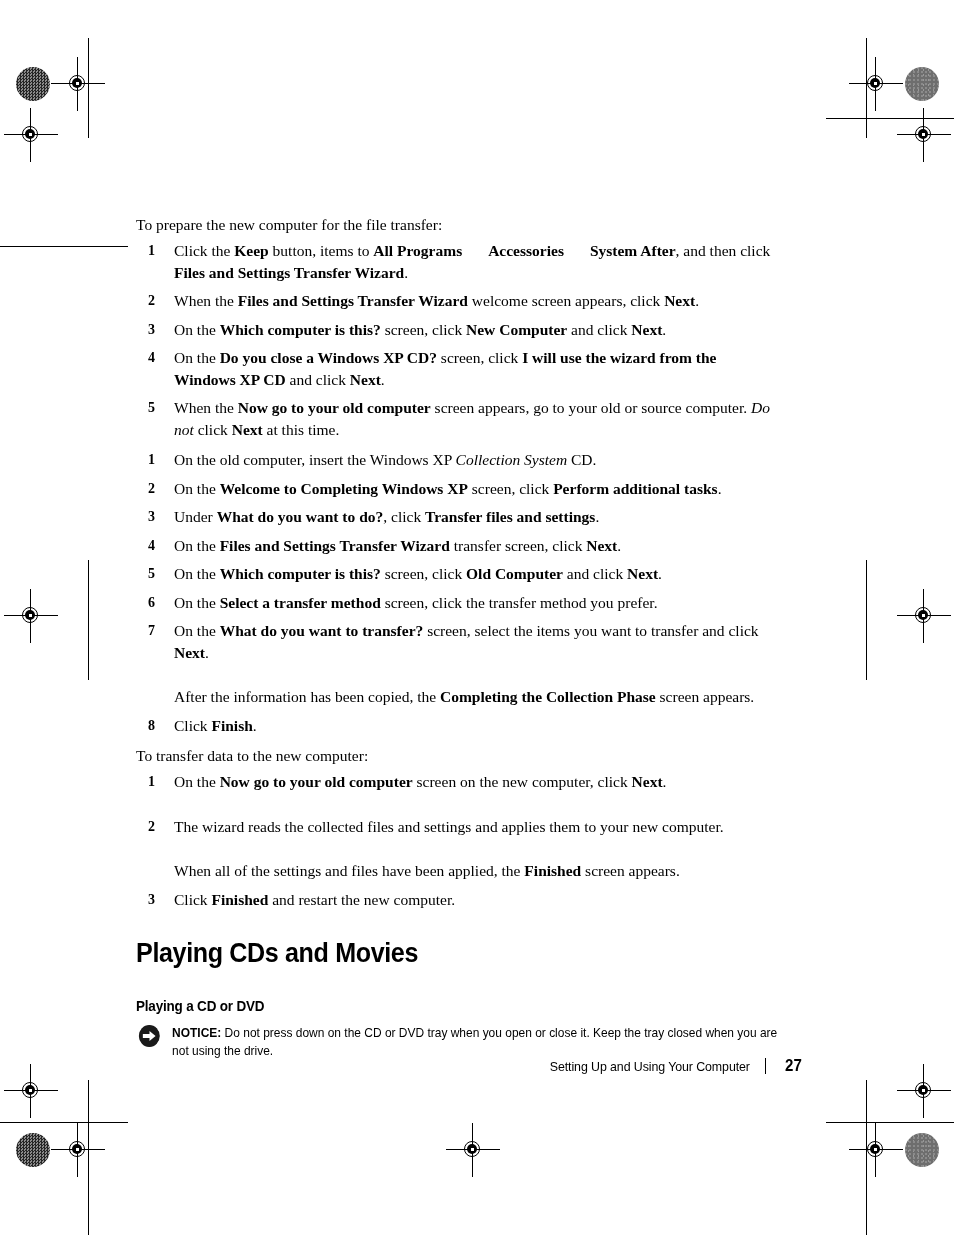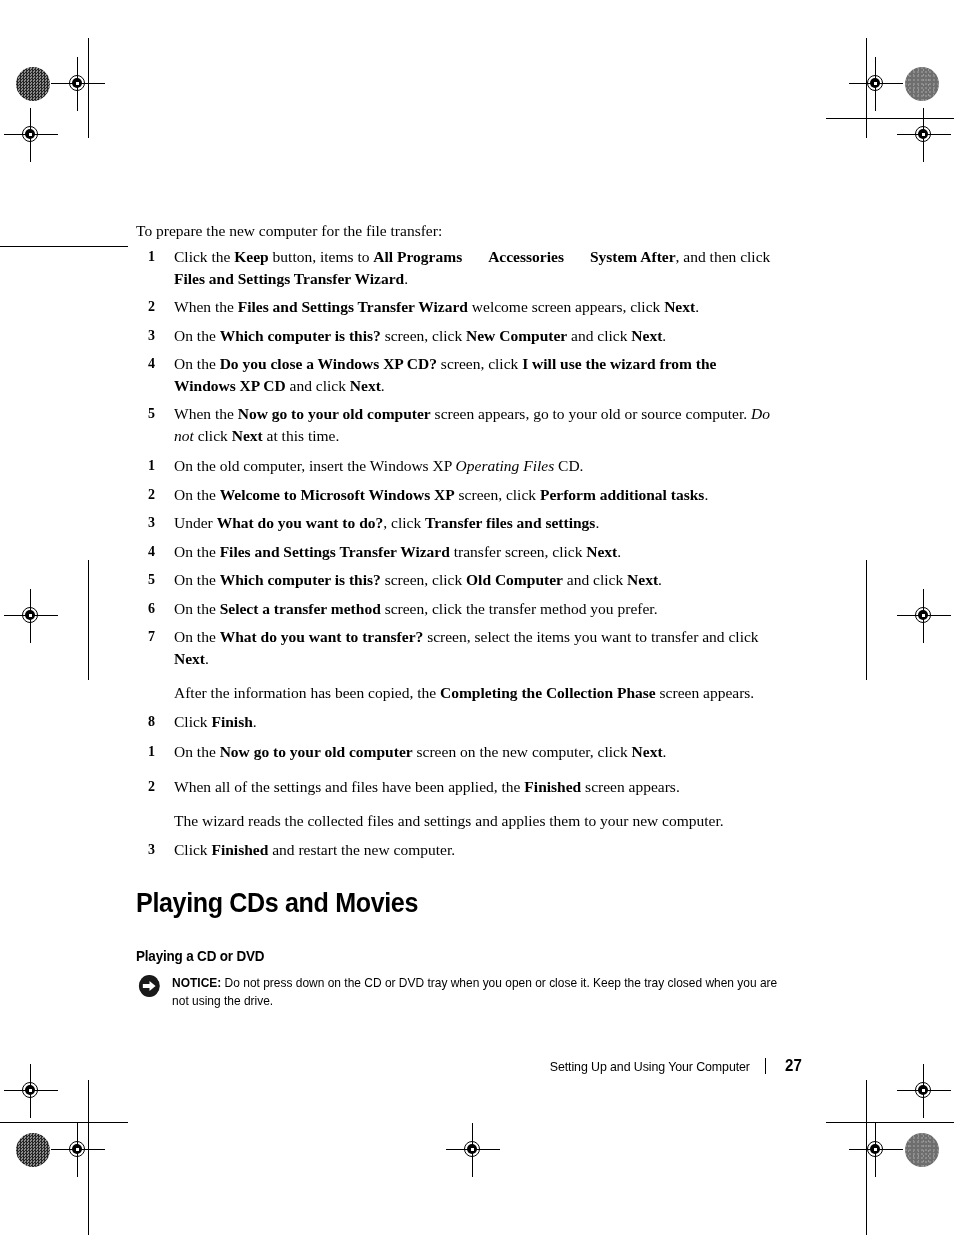--- a/index.html
+++ b/index.html
@@ -78,21 +78,21 @@
     background-image:
       radial-gradient(circle at 30% 30%, #777 0 1px, transparent 1px),
       radial-gradient(circle at 70% 60%, #888 0 1px, transparent 1px);
     background-size: 4px 4px, 5px 5px;
   }
 
   
   #content {
     position: absolute;
     left: 136px;
-    top: 220px;
+    top: 214px;
     width: 640px;
   }
 
   .lead {
     font-size: 15.5px;
     line-height: 21px;
     margin: 0 0 5px 0;
   }
 
   ol.steps {
@@ -111,21 +111,21 @@
     position: absolute;
     left: 12px;
     top: 0;
     font-weight: bold;
     font-size: 14px;
   }
   ol.steps li p {
     margin: 0;
   }
   ol.steps li p.follow {
-    margin-top: 13px;
+    margin-top: 23px;
   }
 
   b, .b { font-weight: bold; }
   i, .i { font-style: italic; }
 
   .gap { display: inline-block; width: 26px; }
 
   h1.section {
     font-family: "Liberation Sans", sans-serif;
     font-weight: bold;
@@ -334,25 +334,25 @@
       </li>
       <li>
         <span class="num">5</span>
         <p><span>When the </span><span class="b">Now go to your old computer</span><span> screen appears, go to your old or source computer. </span><span class="i">Do not</span><span> click </span><span class="b">Next</span><span> at this time.</span></p>
       </li>
     </ol>
 
   <ol class="steps">
       <li>
         <span class="num">1</span>
-        <p><span>On the old computer, insert the Windows XP </span><span class="i">Operating Files</span><span> CD.</span></p>
+        <p><span>On the old computer, insert the Windows XP </span><span class="i">Collection System</span><span> CD.</span></p>
       </li>
       <li>
         <span class="num">2</span>
-        <p><span>On the </span><span class="b">Welcome to Microsoft Windows XP</span><span> screen, click </span><span class="b">Perform additional tasks</span><span>.</span></p>
+        <p><span>On the </span><span class="b">Welcome to Completing Windows XP</span><span> screen, click </span><span class="b">Perform additional tasks</span><span>.</span></p>
       </li>
       <li>
         <span class="num">3</span>
         <p><span>Under </span><span class="b">What do you want to do?</span><span>, click </span><span class="b">Transfer files and settings</span><span>.</span></p>
       </li>
       <li>
         <span class="num">4</span>
         <p><span>On the </span><span class="b">Files and Settings Transfer Wizard</span><span> transfer screen, click </span><span class="b">Next</span><span>.</span></p>
       </li>
       <li>
@@ -367,29 +367,30 @@
         <span class="num">7</span>
         <p><span>On the </span><span class="b">What do you want to transfer?</span><span> screen, select the items you want to transfer and click </span><span class="b">Next</span><span>.</span></p>
         <p class="follow"><span>After the information has been copied, the </span><span class="b">Completing the Collection Phase</span><span> screen appears.</span></p>
       </li>
       <li>
         <span class="num">8</span>
         <p><span>Click </span><span class="b">Finish</span><span>.</span></p>
       </li>
     </ol>
 
+  <p class="lead">To transfer data to the new computer:</p>
   <ol class="steps">
       <li>
         <span class="num">1</span>
         <p><span>On the </span><span class="b">Now go to your old computer</span><span> screen on the new computer, click </span><span class="b">Next</span><span>.</span></p>
       </li>
       <li>
         <span class="num">2</span>
+        <p class="follow"><span>The wizard reads the collected files and settings and applies them to your new computer.</span></p>
         <p class="follow"><span>When all of the settings and files have been applied, the </span><span class="b">Finished</span><span> screen appears.</span></p>
-        <p class="follow"><span>The wizard reads the collected files and settings and applies them to your new computer.</span></p>
       </li>
       <li>
         <span class="num">3</span>
         <p><span>Click </span><span class="b">Finished</span><span> and restart the new computer.</span></p>
       </li>
     </ol>
 
   <h1 class="section">Playing CDs and Movies</h1>
 
   <h2 class="subsection">Playing a CD or DVD</h2>

